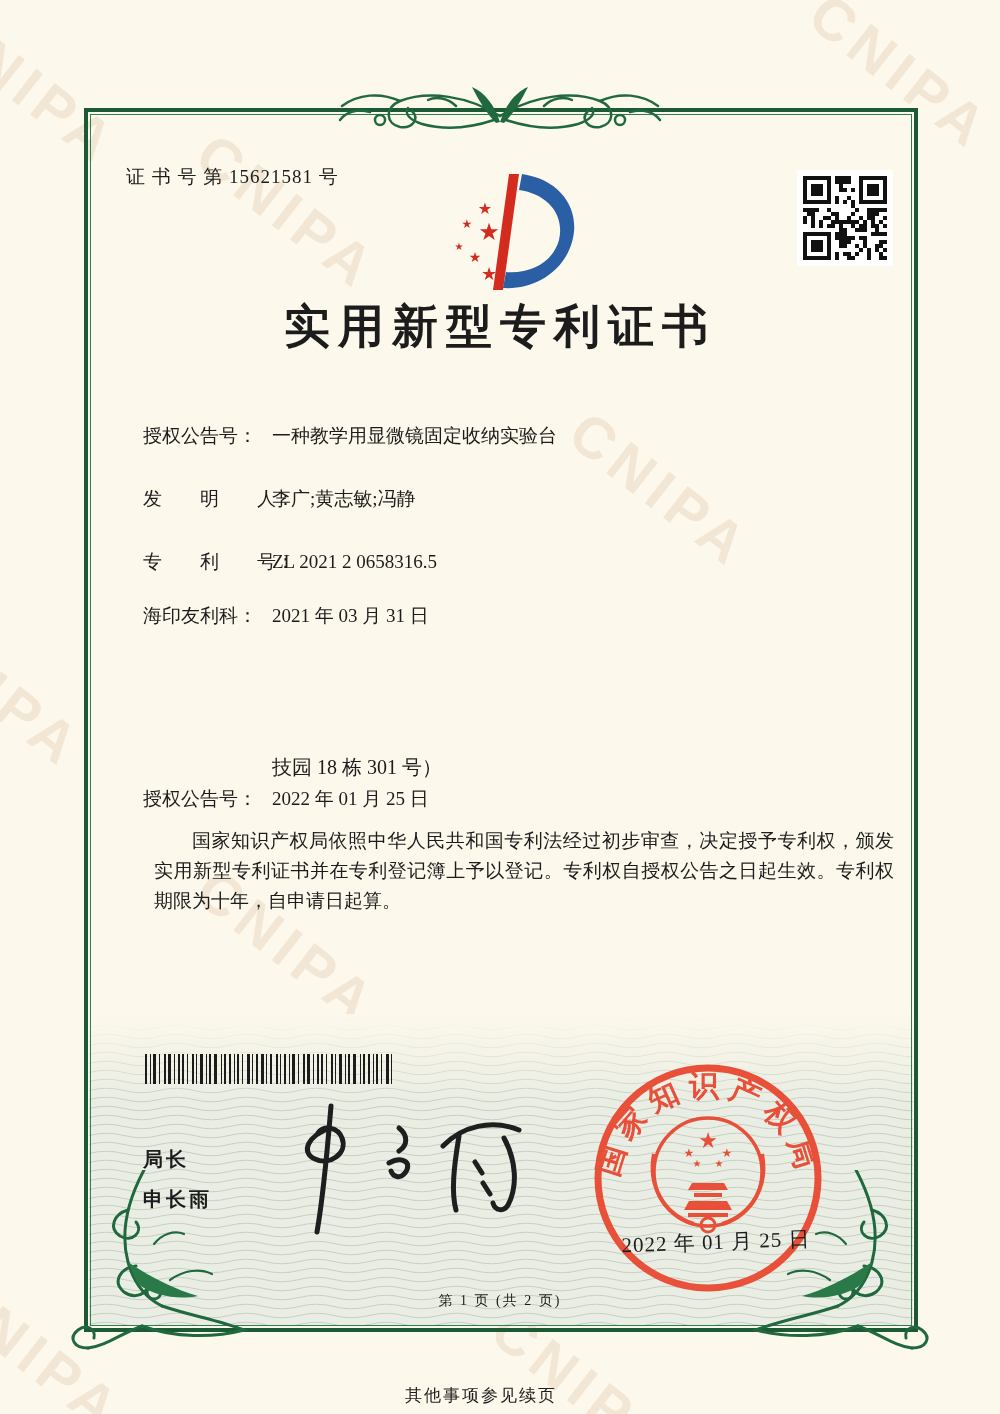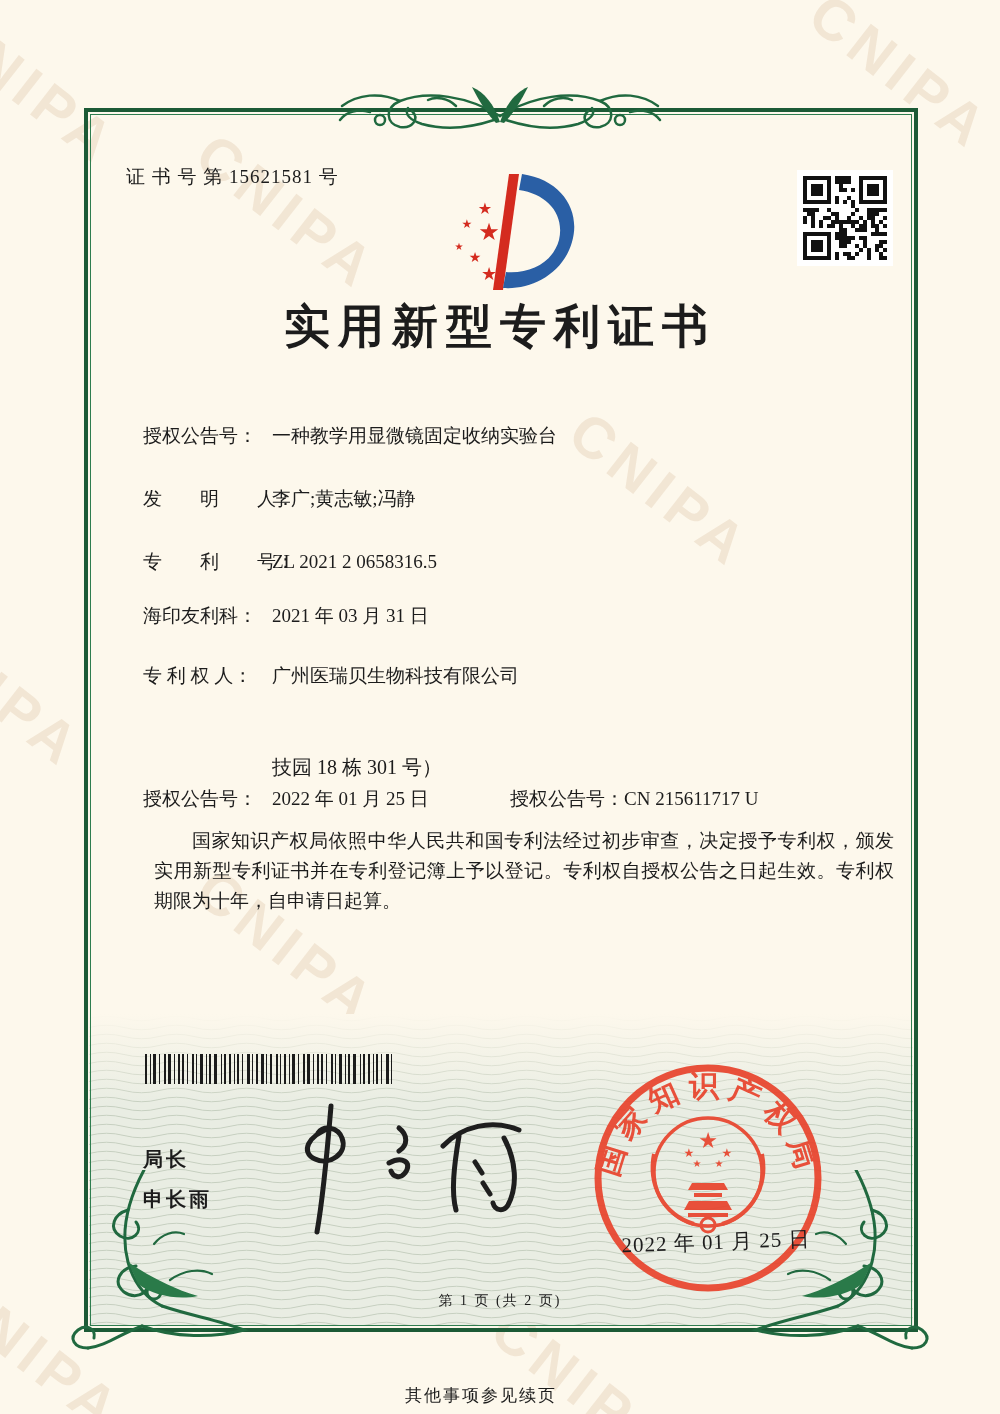--- a/index.html
+++ b/index.html
@@ -270,29 +270,23 @@
   </div>
   <div class="abs row" style="top:486px">
     <span class="lab">发　　明　　人：</span><span>李广;黄志敏;冯静</span>
   </div>
   <div class="abs row" style="top:549px">
     <span class="lab">专　　利　　号：</span><span>ZL 2021 2 0658316.5</span>
   </div>
   <div class="abs row" style="top:603px">
     <span class="lab">海印友利科：</span><span>2021 年 03 月 31 日</span>
   </div>
-  <div class="abs row" style="top:663px">
-    <span class="lab">专 利 权 人：</span><span>广州医瑞贝生物科技有限公司</span>
-  </div>
   <div class="abs addr2">技园 18 栋 301 号）</div>
   <div class="abs row" style="top:786px">
     <span class="lab">授权公告号：</span><span>2022 年 01 月 25 日</span>
-    <span class="pair2">
-      <span>授权公告号：</span><span>CN 215611717 U</span>
-    </span>
   </div>
 
   <div class="abs body">
     <p>国家知识产权局依照中华人民共和国专利法经过初步审查，决定授予专利权，颁发实用新型专利证书并在专利登记簿上予以登记。专利权自授权公告之日起生效。专利权期限为十年，自申请日起算。</p>
   </div>
 
   <svg class="abs" style="left:143px;top:1054px;z-index:5" width="256" height="30">
     <g id="bars" fill="#1b1b1b">
         <rect x="2" y="0" width="2" height="30"></rect>
         <rect x="7" y="0" width="1" height="30"></rect>

